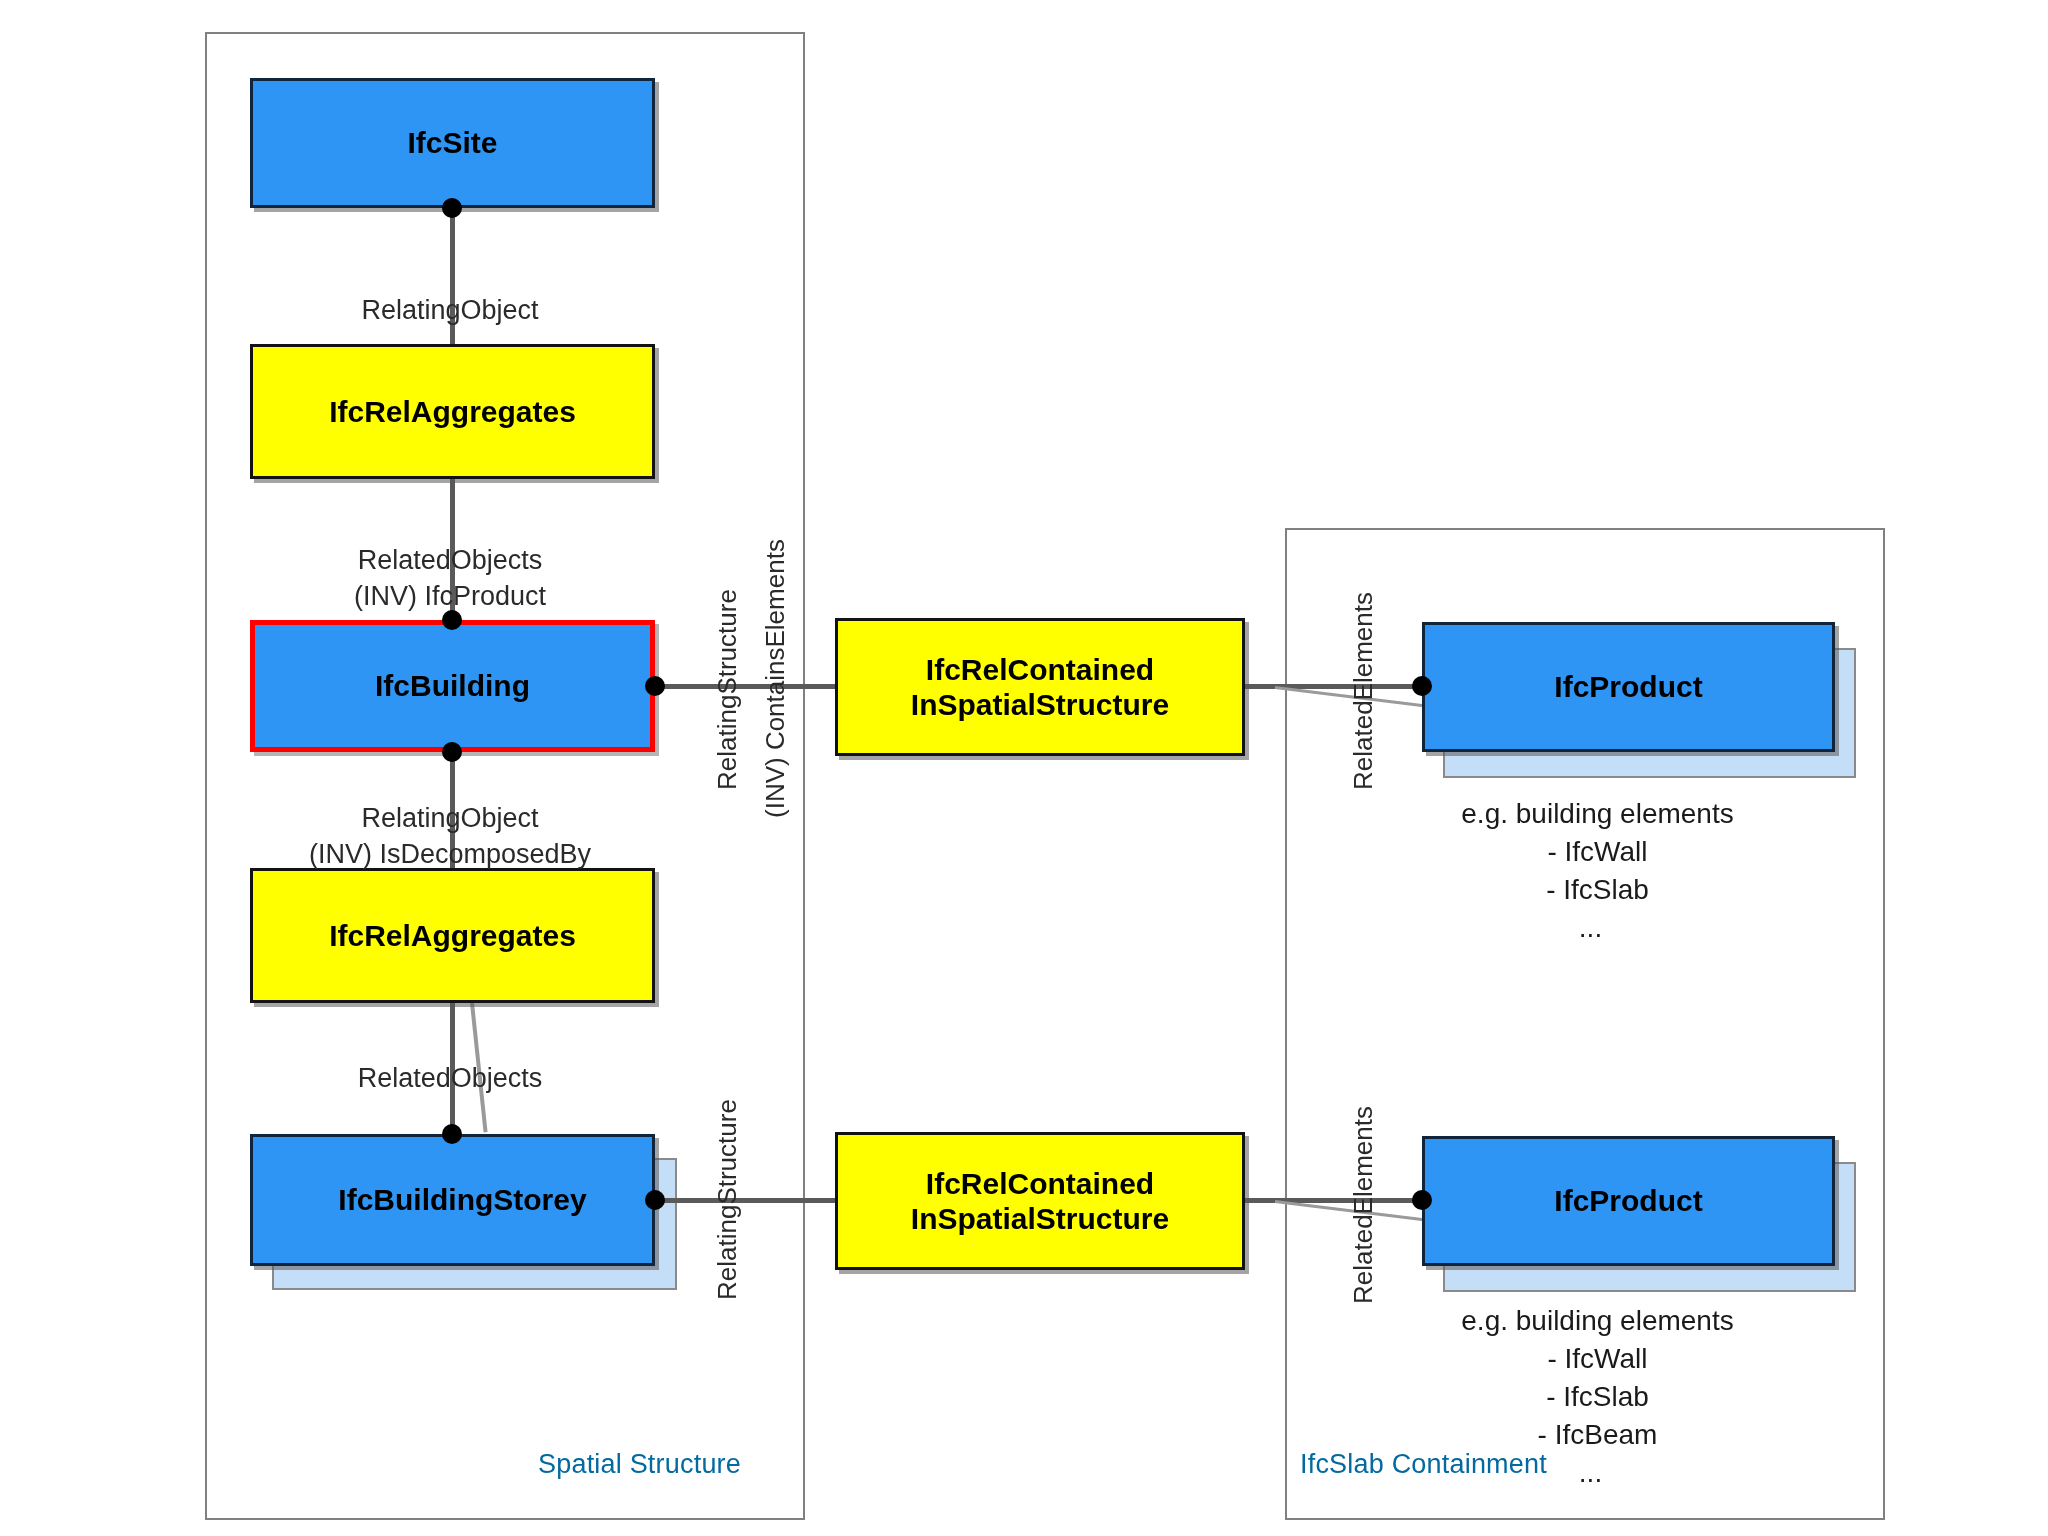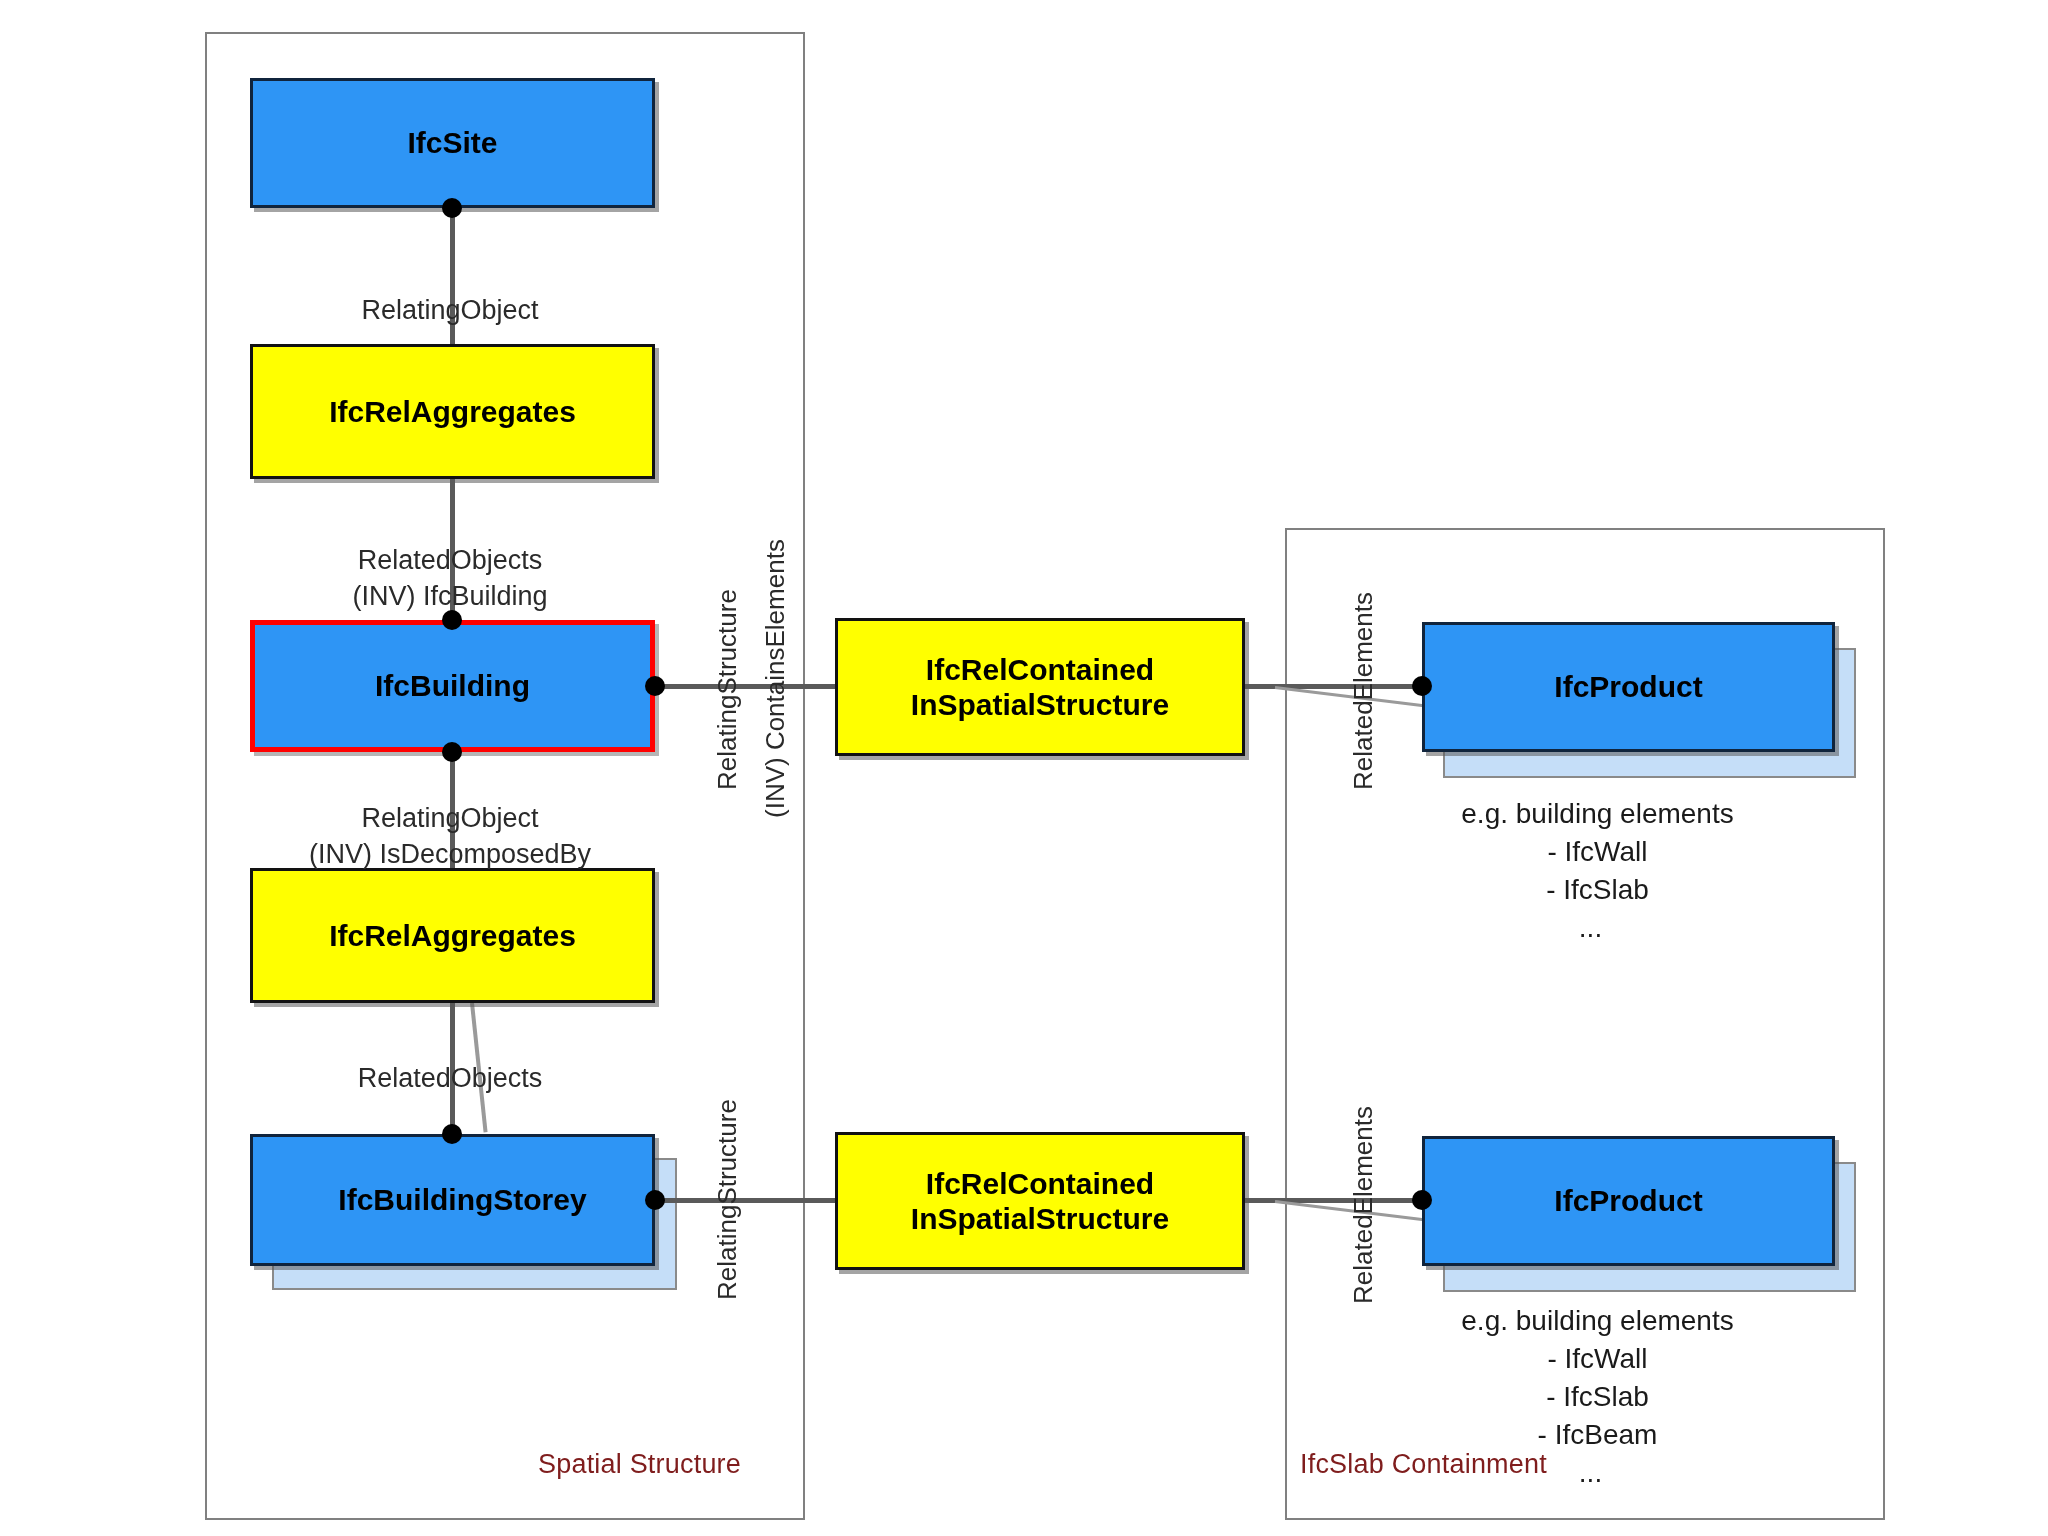--- a/index.html
+++ b/index.html
@@ -17,21 +17,21 @@
 
   
   .container-box {
     position: absolute;
     border: 2px solid #808080;
     background: transparent;
   }
   .container-label {
     position: absolute;
     font-size: 27px;
-    color: #7f1d1d;
+    color: #0369a1;
     white-space: nowrap;
     letter-spacing: .2px;
   }
 
   
   .node {
     position: absolute;
     border: 3px solid #10243c;
     display: flex;
     align-items: center;
@@ -123,21 +123,21 @@
   <div class="vline" style="left:450px; top:208px; height:136px;"></div>
   <div class="edge-label" style="left:345px; top:262px; width:210px;">RelatingObject</div>
 
   <div class="node yellow" style="left:250px; top:344px; width:405px; height:135px;">
     <span>IfcRelAggregates</span>
   </div>
 
   <div class="vline" style="left:450px; top:479px; height:140px;"></div>
   <div class="edge-label two-line" style="left:300px; top:512px; width:300px;">
     <div>RelatedObjects</div>
-    <div>(INV) IfcBuilding</div>
+    <div>(INV) IfcProduct</div>
   </div>
   <div class="dot" style="left:442px; top:610px;"></div>
 
   <div class="node blue highlight" style="left:250px; top:620px; width:405px; height:132px;">
     <span>IfcBuilding</span>
   </div>
 
   <div class="dot" style="left:645px; top:676px;"></div>
   <div class="hline" style="left:655px; top:684px; width:180px;"></div>
 

